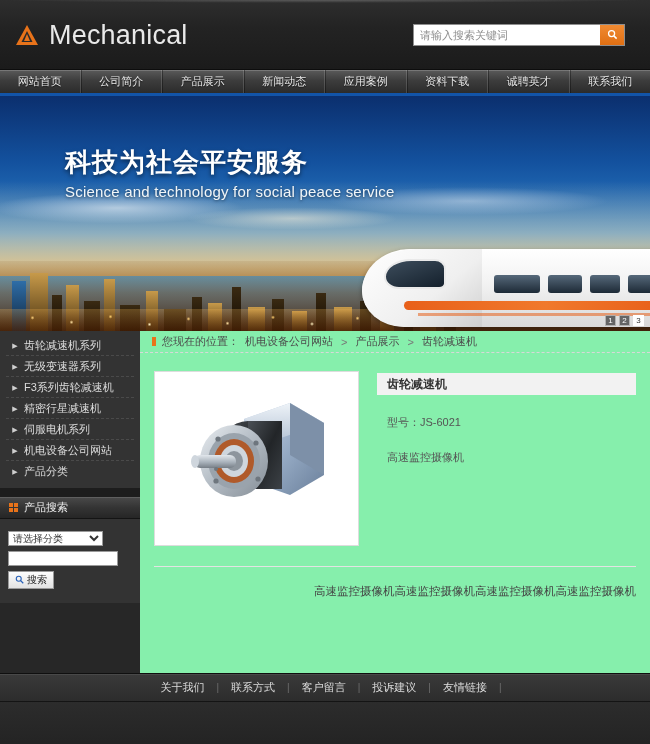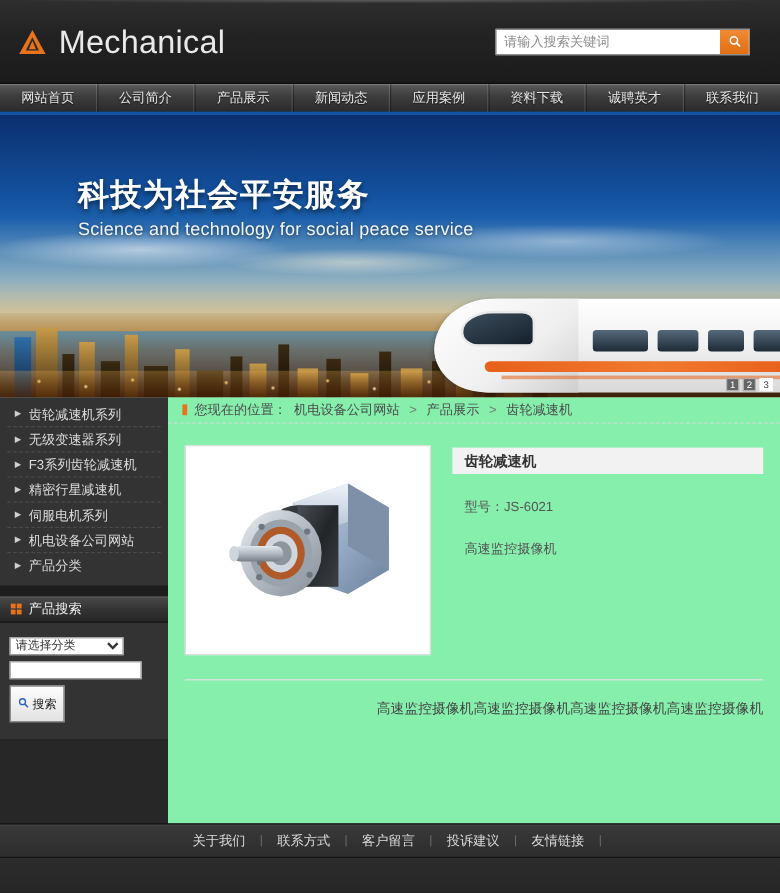--- a/index.html
+++ b/index.html
@@ -195,21 +195,21 @@
     border:1px solid #9a9a9a; background:#fff;
     font-family:"Liberation Sans", sans-serif;
   }
   .kw-input{
     display:block; width:110px; height:15px; margin-top:5px;
     border:1px solid #9a9a9a; background:#fff; outline:0;
     font-size:10px; padding:0 3px;
     font-family:"Liberation Sans", sans-serif;
   }
   .small-search-btn{
-    margin-top:5px; height:31px; padding:0 6px;
+    margin-top:5px; height:18px; padding:0 6px;
     display:inline-flex; align-items:center; gap:3px; cursor:pointer;
     background:linear-gradient(180deg,#fdfdfd,#e2e2e2);
     border:1px solid #9a9a9a; font-size:10px; color:#222;
     font-family:"Liberation Sans", sans-serif;
   }
   .sidebar-filler{ background:#272727; height:70px; }
 
   
   .main{ flex:1; background:#86efac; min-height:330px; }
   .crumb{

